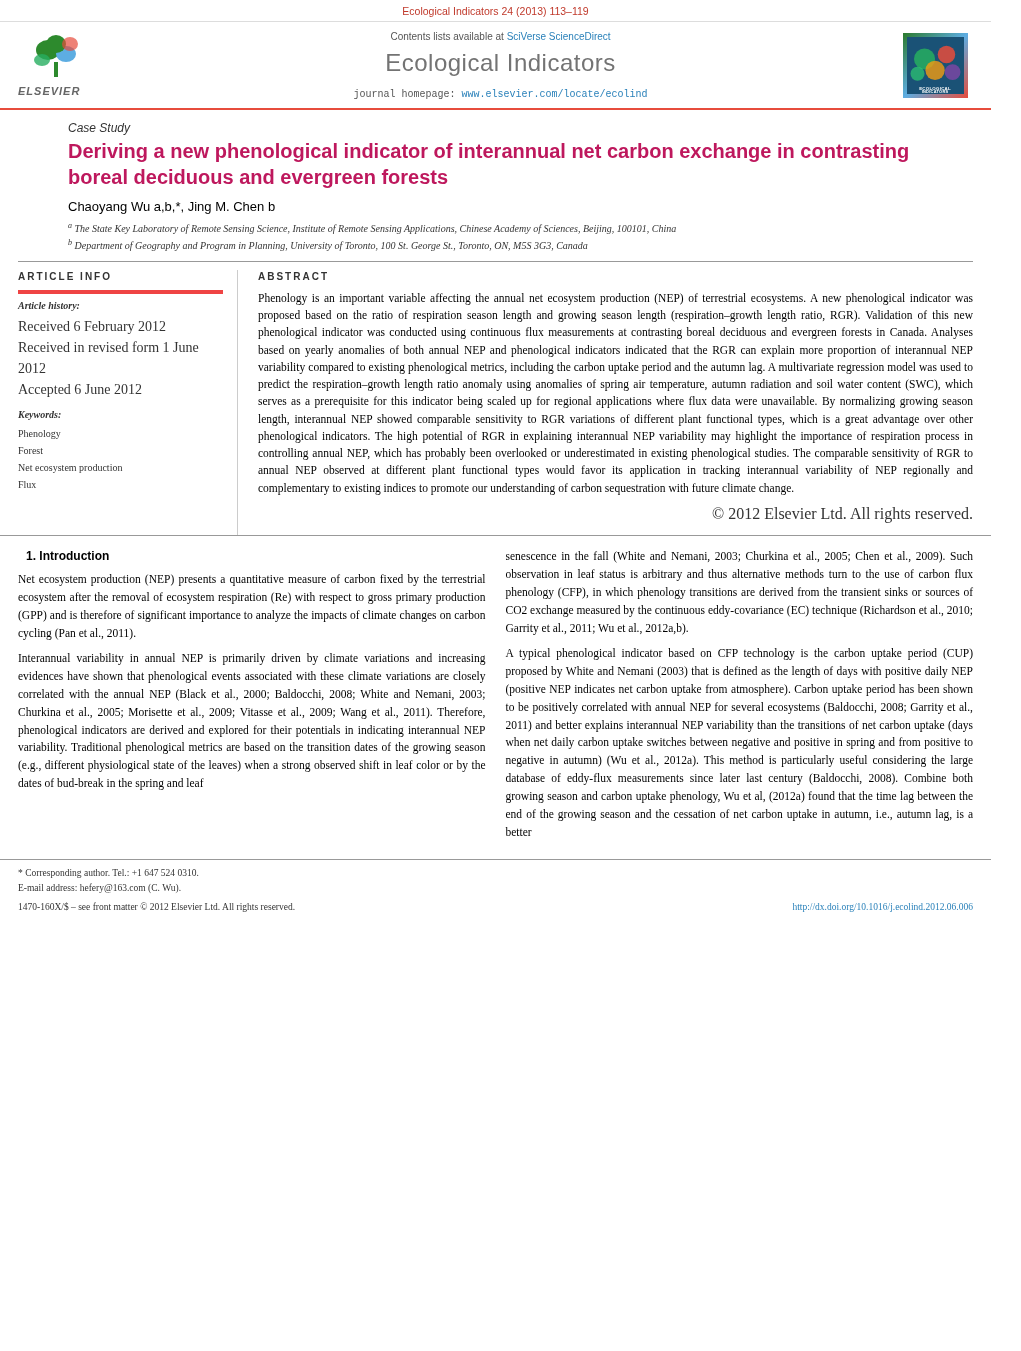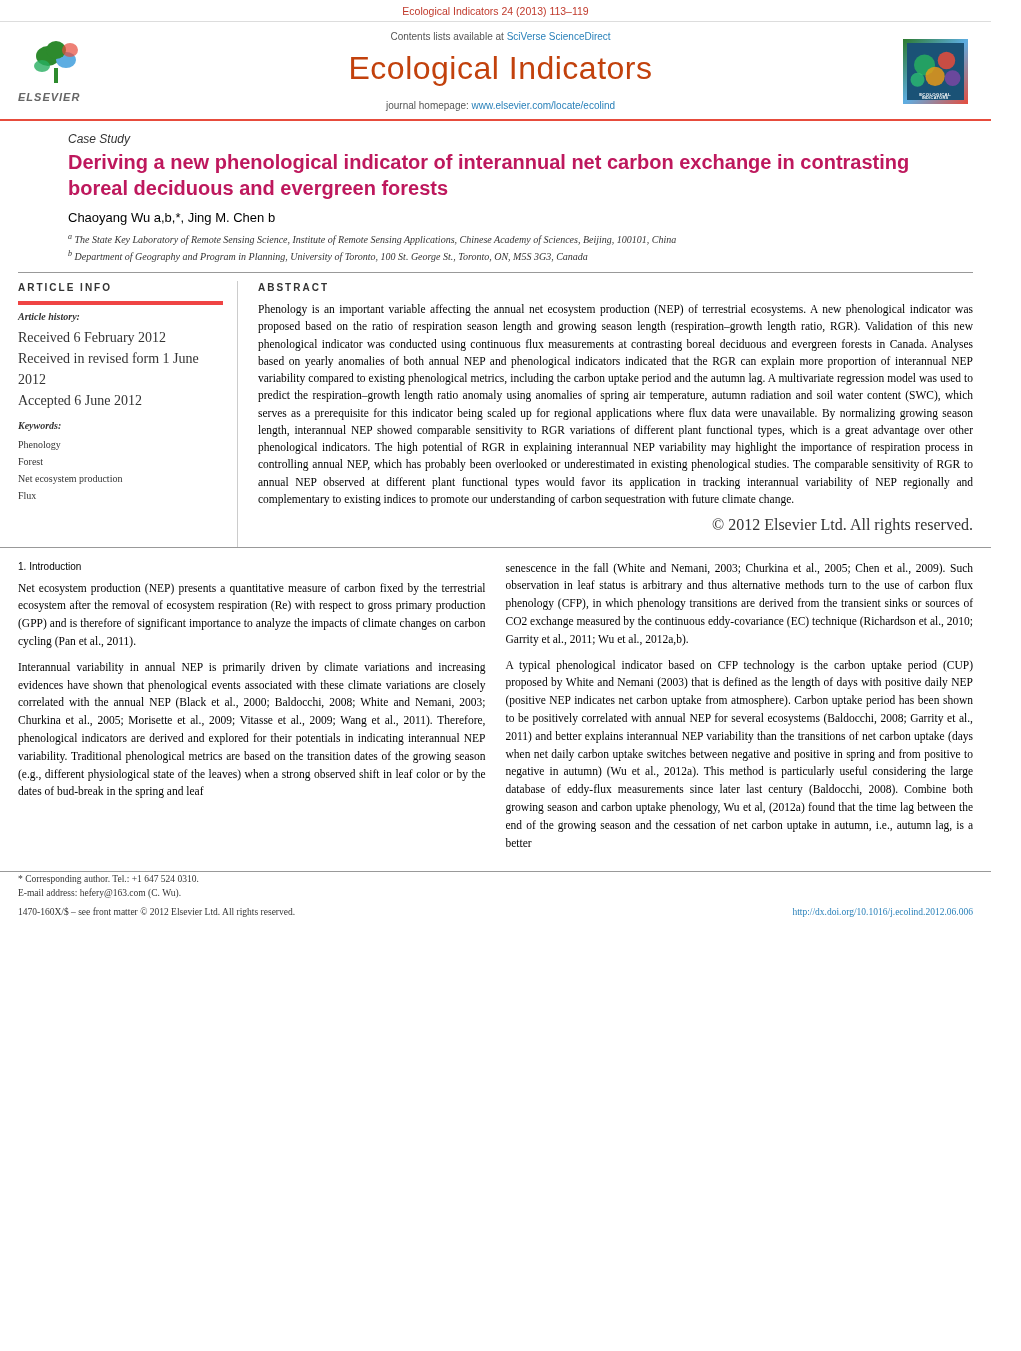--- a/index.html
+++ b/index.html
@@ -51,31 +51,31 @@
       font-family: Arial, sans-serif;
       margin-bottom: 2px;
     }
 
     .sciverse-text a {
       color: #2980b9;
       text-decoration: none;
     }
 
     .journal-title-main {
-      font-size: 32px;
-      font-family: Arial, sans-serif;
-      color: #c2410c;
+      font-size: 24px;
+      font-family: Arial, sans-serif;
+      color: #737373;
       font-weight: normal;
       letter-spacing: 0.5px;
     }
 
     .journal-homepage {
       font-size: 10px;
       color: #555;
-      font-family: Liberation Sans, sans-serif;
+      font-family: Liberation Mono, monospace;
       margin-top: 9px;
     }
 
     .journal-homepage a {
       color: #2980b9;
       text-decoration: none;
     }
 
     .journal-logo-right {
       width: 70px;
@@ -261,43 +261,44 @@
 
     .body-left {
       flex: 1;
     }
 
     .body-right {
       flex: 1;
     }
 
     .section-title {
-      font-size: 10px;
-      font-family: Arial, sans-serif;
-      font-weight: normal;
+      font-size: 12px;
+      font-family: Arial, sans-serif;
+      font-weight: bold;
       color: #000;
       margin-bottom: 6px;
+      margin-left: 8px;
     }
 
     .section-title span {
       color: #000;
     }
 
     .body-text {
       font-size: 11.5px;
       line-height: 1.55;
       color: #000;
       text-align: justify;
       margin-bottom: 8px;
     }
 
     
     .page-footer {
       border-top: 1px solid #999;
-      padding: 0 18px;
+      padding: 6px 18px;
       margin-top: 10px;
     }
 
     .footer-note {
       font-size: 9.5px;
       color: #333;
       line-height: 1.5;
     }
 
     .footer-bottom {

